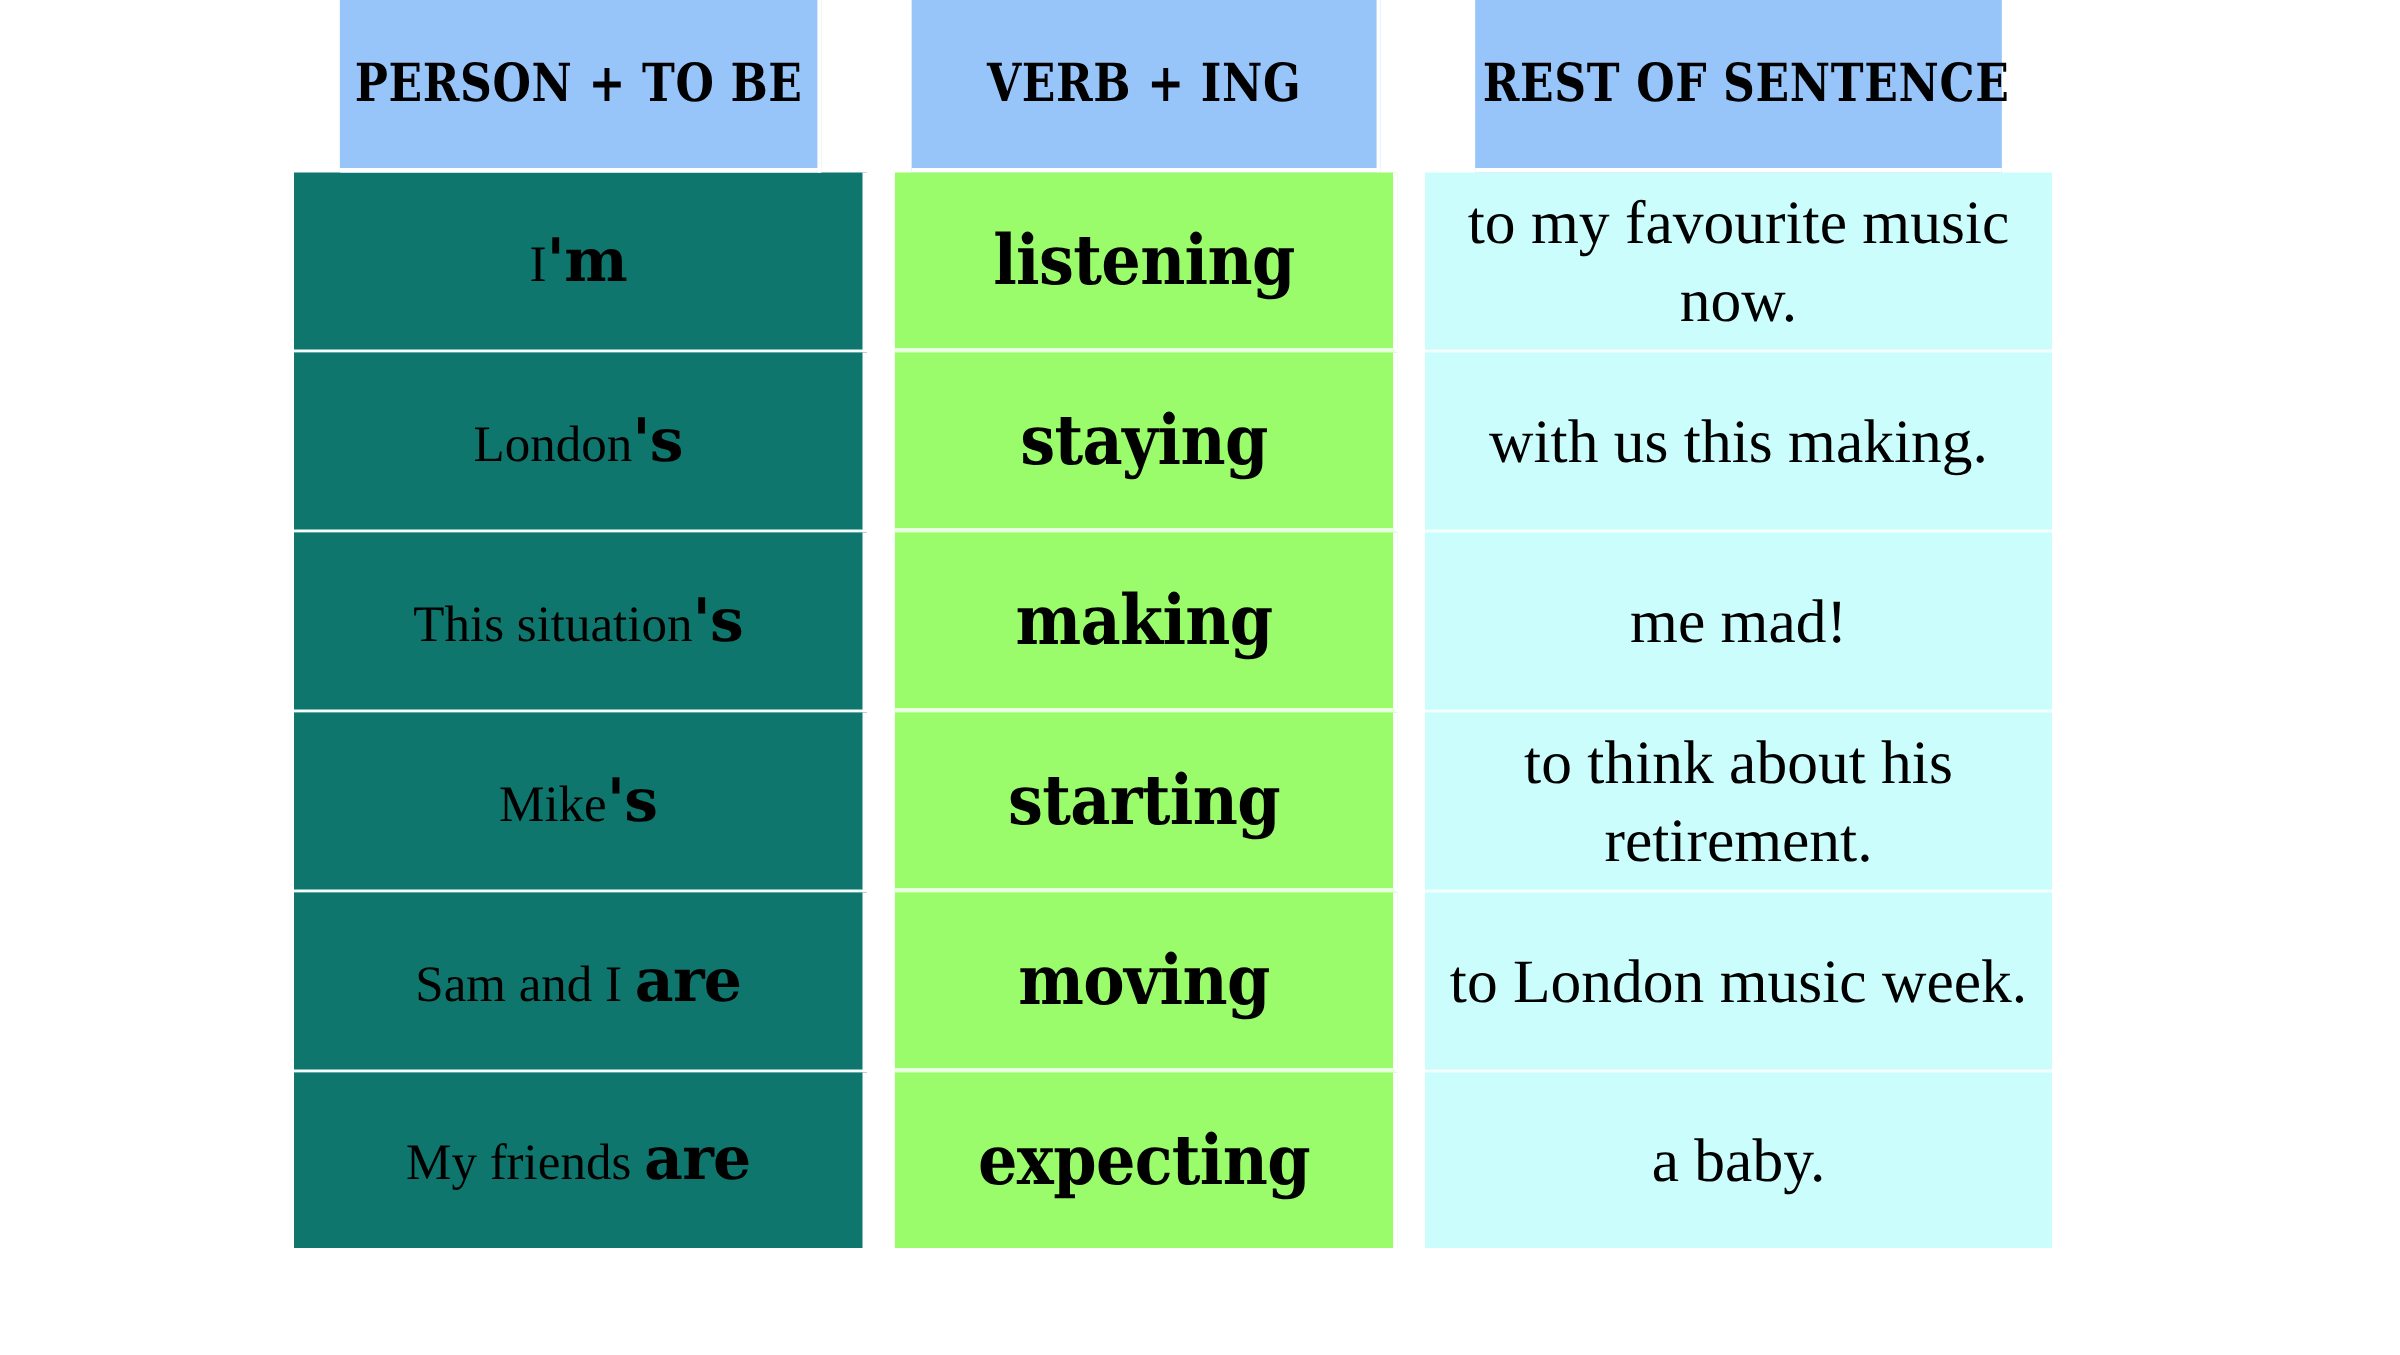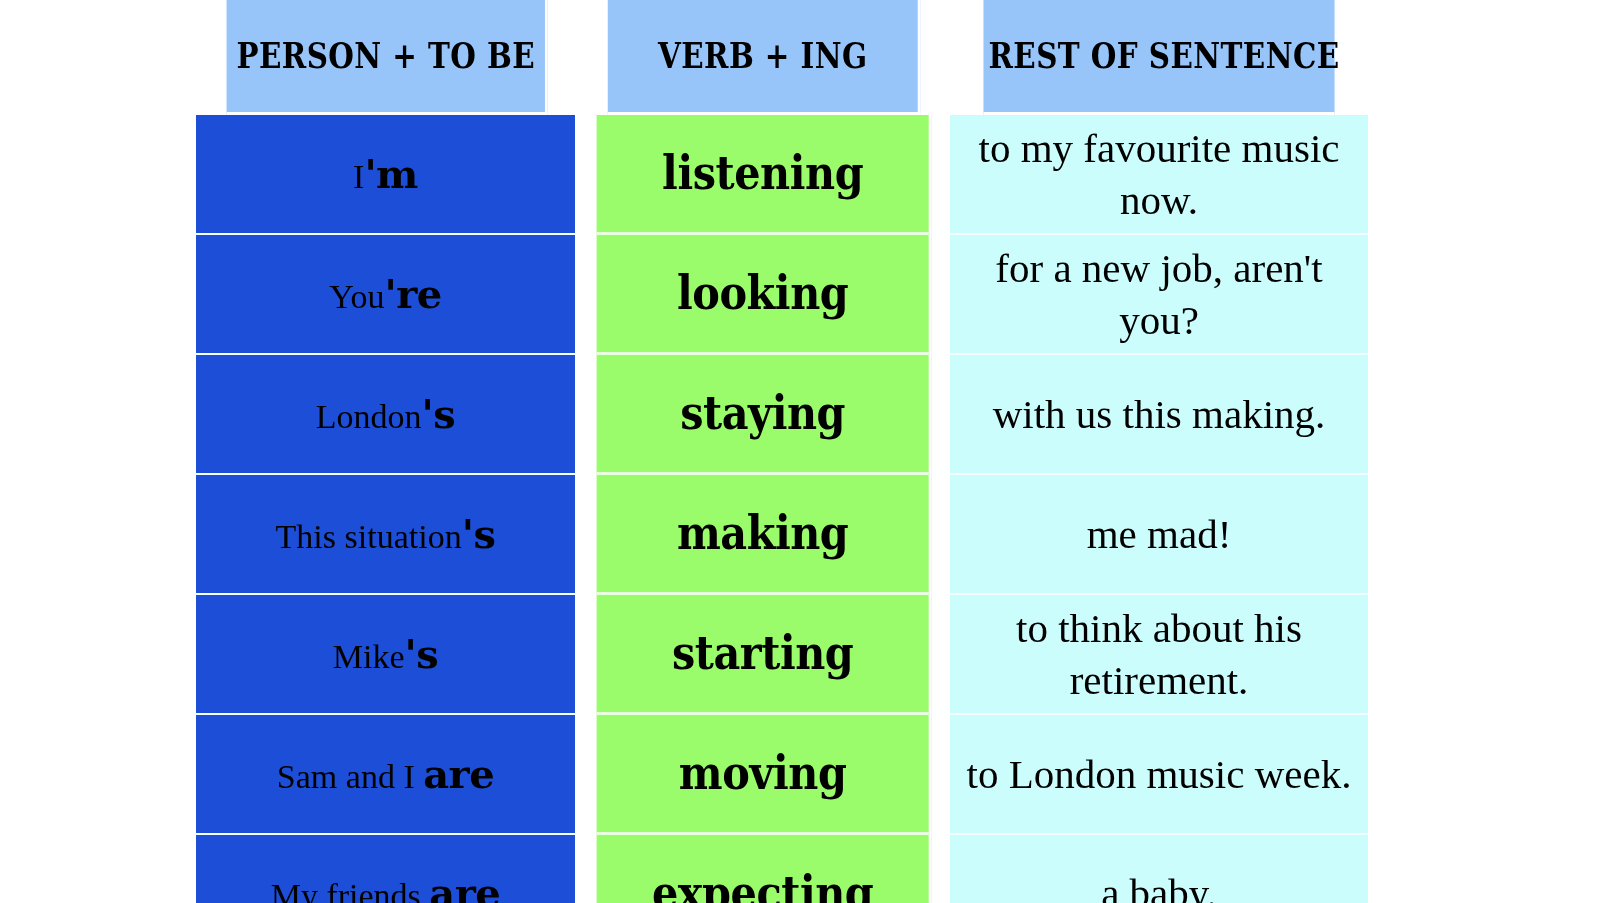--- a/index.html
+++ b/index.html
@@ -62,21 +62,21 @@
   
   tbody td {
     height: 113px;
     vertical-align: middle;
     text-align: center;
     padding: 2px 14px;
     color: #000000;
   }
 
   td.col-person {
-    background: #1d4ed8;
+    background: #0f766e;
     border-right: 3px solid #ffffff;
     border-bottom: 2px solid #f4feff;
     font-size: 36px;
     line-height: 1.12;
     white-space: nowrap;
     margin-left: 26px;
   }
 
   td.col-verb {
     background: #9bfc6b;
@@ -140,25 +140,20 @@
     </thead>
 
     <tbody>
 
       <tr>
         <td class="col-person"><span class="subject-base">I</span><span class="subject-aux">'m</span></td>
         <td class="col-verb">listening</td>
         <td class="col-rest"><span class="rest-text">to my favourite music now.</span></td>
       </tr>
 
-      <tr>
-        <td class="col-person"><span class="subject-base">You</span><span class="subject-aux">'re</span></td>
-        <td class="col-verb">looking</td>
-        <td class="col-rest"><span class="rest-text">for a new job, aren't you?</span></td>
-      </tr>
 
       <tr>
         <td class="col-person"><span class="subject-base">London</span><span class="subject-aux">'s</span></td>
         <td class="col-verb">staying</td>
         <td class="col-rest"><span class="rest-text">with us this making.</span></td>
       </tr>
 
       <tr>
         <td class="col-person"><span class="subject-base">This situation</span><span class="subject-aux">'s</span></td>
         <td class="col-verb">making</td>

